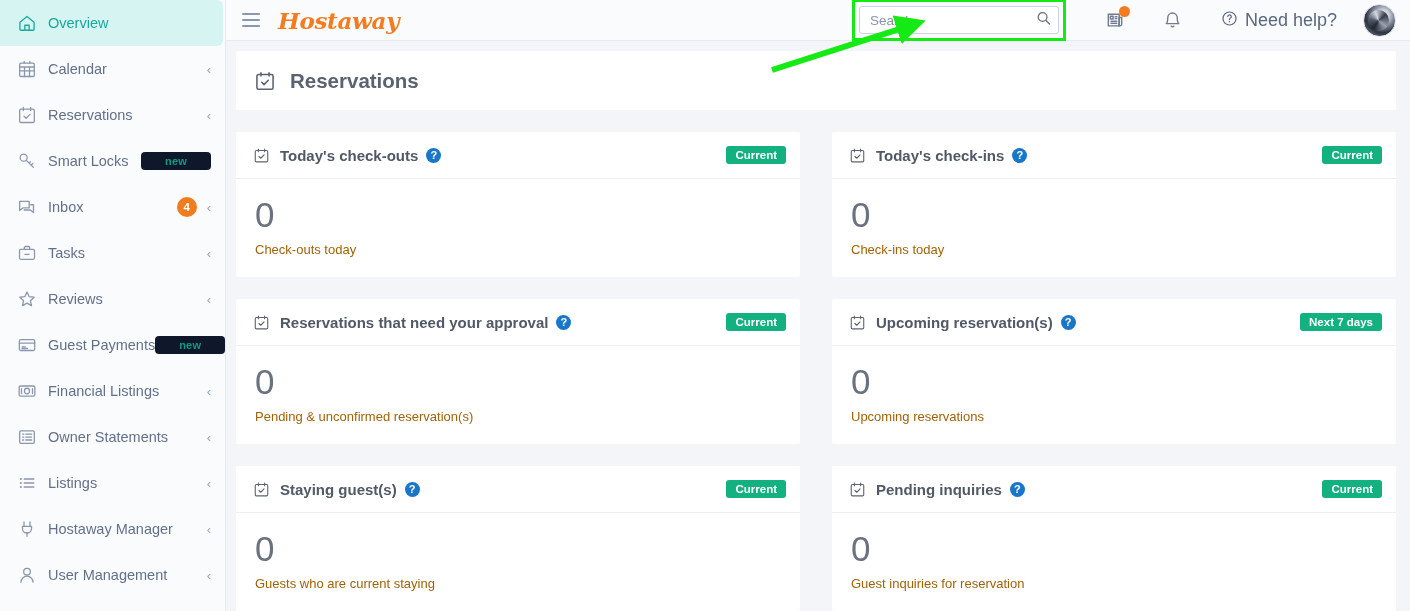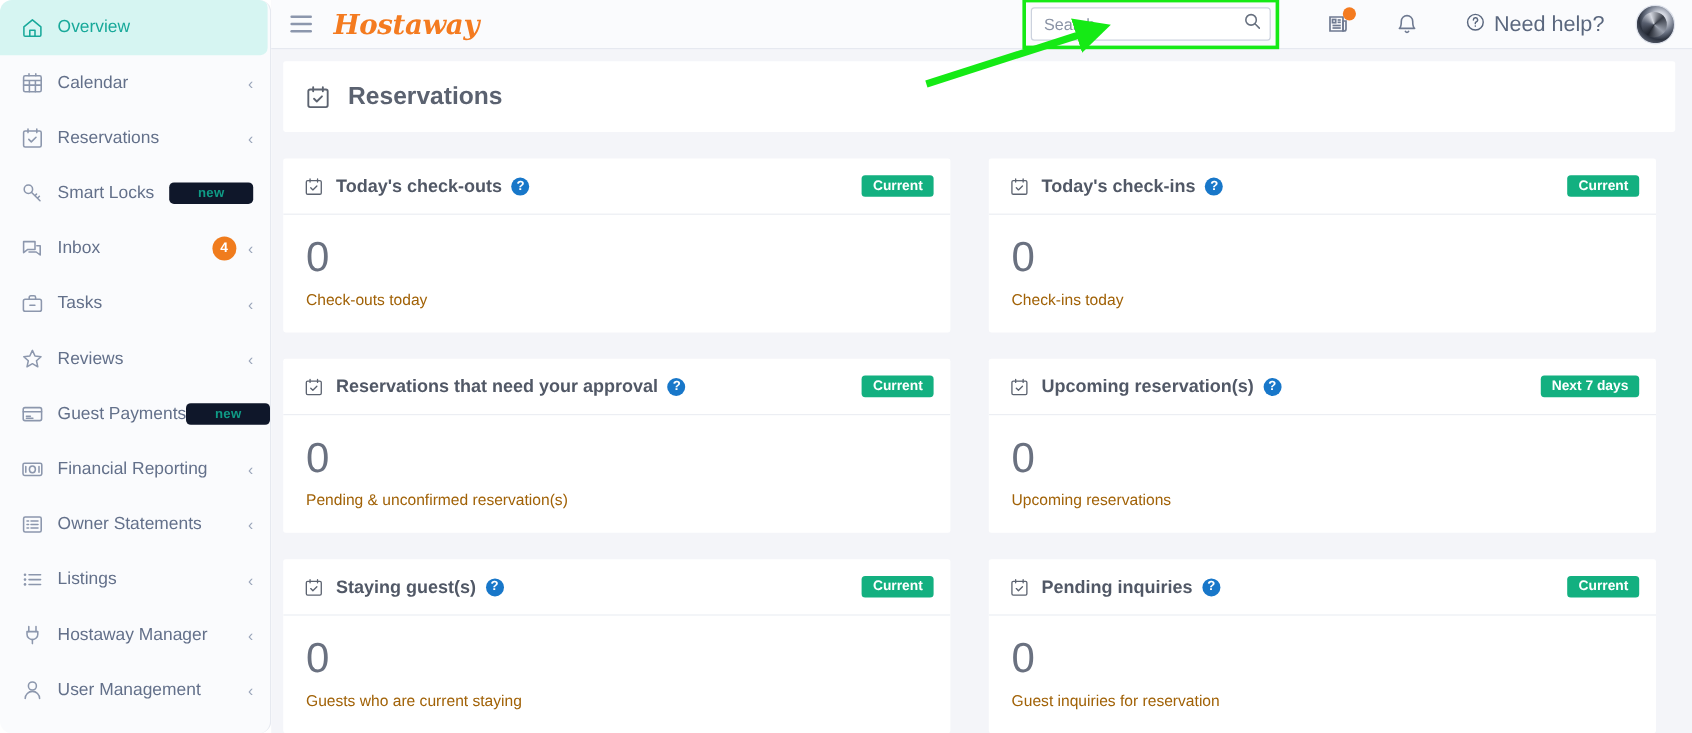--- a/index.html
+++ b/index.html
@@ -12,21 +12,20 @@
   #app { position: relative; width: 1410px; height: 611px; display: flex; }
 
   
   #sidebar {
     width: 226px; height: 611px;
     background: #fafbfd;
     border-right: 1px solid #e6e9f0;
     flex: 0 0 226px;
     padding-top: 0px;
     overflow: hidden;
-    border-radius: 10px;
   }
   .nav-item {
     position: relative;
     display: flex; align-items: center;
     height: 46px;
     padding: 0 14px 0 16px;
     color: #63708a;
     font-size: 14.5px;
     cursor: pointer;
     white-space: nowrap;
@@ -149,21 +148,21 @@
     padding-left: 18px;
     border-radius: 2px;
   }
   #section-header .sh-ico { color: #5c6370; margin-right: 14px; display:flex; }
   #section-title { font-size: 20.5px; font-weight: bold; color: #5b6270; }
 
   #cards {
     display: grid;
     grid-template-columns: 1fr 1fr;
     gap: 22px 32px;
-    padding: 22px 30px 0 10px;
+    padding: 22px 14px 0 10px;
   }
   .card { background: #fff; border-radius: 2px; overflow: hidden; }
   .card-head {
     height: 47px;
     display: flex; align-items: center;
     padding: 0 14px 0 17px;
     border-bottom: 1px solid #eceef3;
   }
   .card-head .c-ico { color: #5c6370; display:flex; margin-right: 10px; }
   .card-title { font-size: 15px; font-weight: bold; color: #515866; }
@@ -278,21 +277,21 @@
         <span class="pill-new">new</span>
       </div>
       <div class="nav-item">
         <span class="nav-ico">
           <svg width="20" height="20" viewBox="0 0 24 24" fill="none" stroke="currentColor" stroke-width="1.55" stroke-linecap="round" stroke-linejoin="round">
             <rect x="2.6" y="6" width="18.8" height="12.2" rx="1.6"></rect>
             <ellipse cx="12" cy="12.1" rx="3" ry="3.4"></ellipse>
             <path d="M5.4 9.2v5.8M18.6 9.2v5.8"></path>
           </svg>
         </span>
-        <span class="nav-label">Financial Reporting</span>
+        <span class="nav-label">Financial Listings</span>
         <span class="chev">‹</span>
       </div>
       <div class="nav-item">
         <span class="nav-ico">
           <svg width="20" height="20" viewBox="0 0 24 24" fill="none" stroke="currentColor" stroke-width="1.55" stroke-linecap="round" stroke-linejoin="round">
             <rect x="3.2" y="4.6" width="17.6" height="15" rx="1.6"></rect>
             <path d="M6.6 8.6h1.6M6.6 12.1h1.6M6.6 15.6h1.6M10.6 8.6h7M10.6 12.1h7M10.6 15.6h7"></path>
           </svg>
         </span>
         <span class="nav-label">Owner Statements</span>

